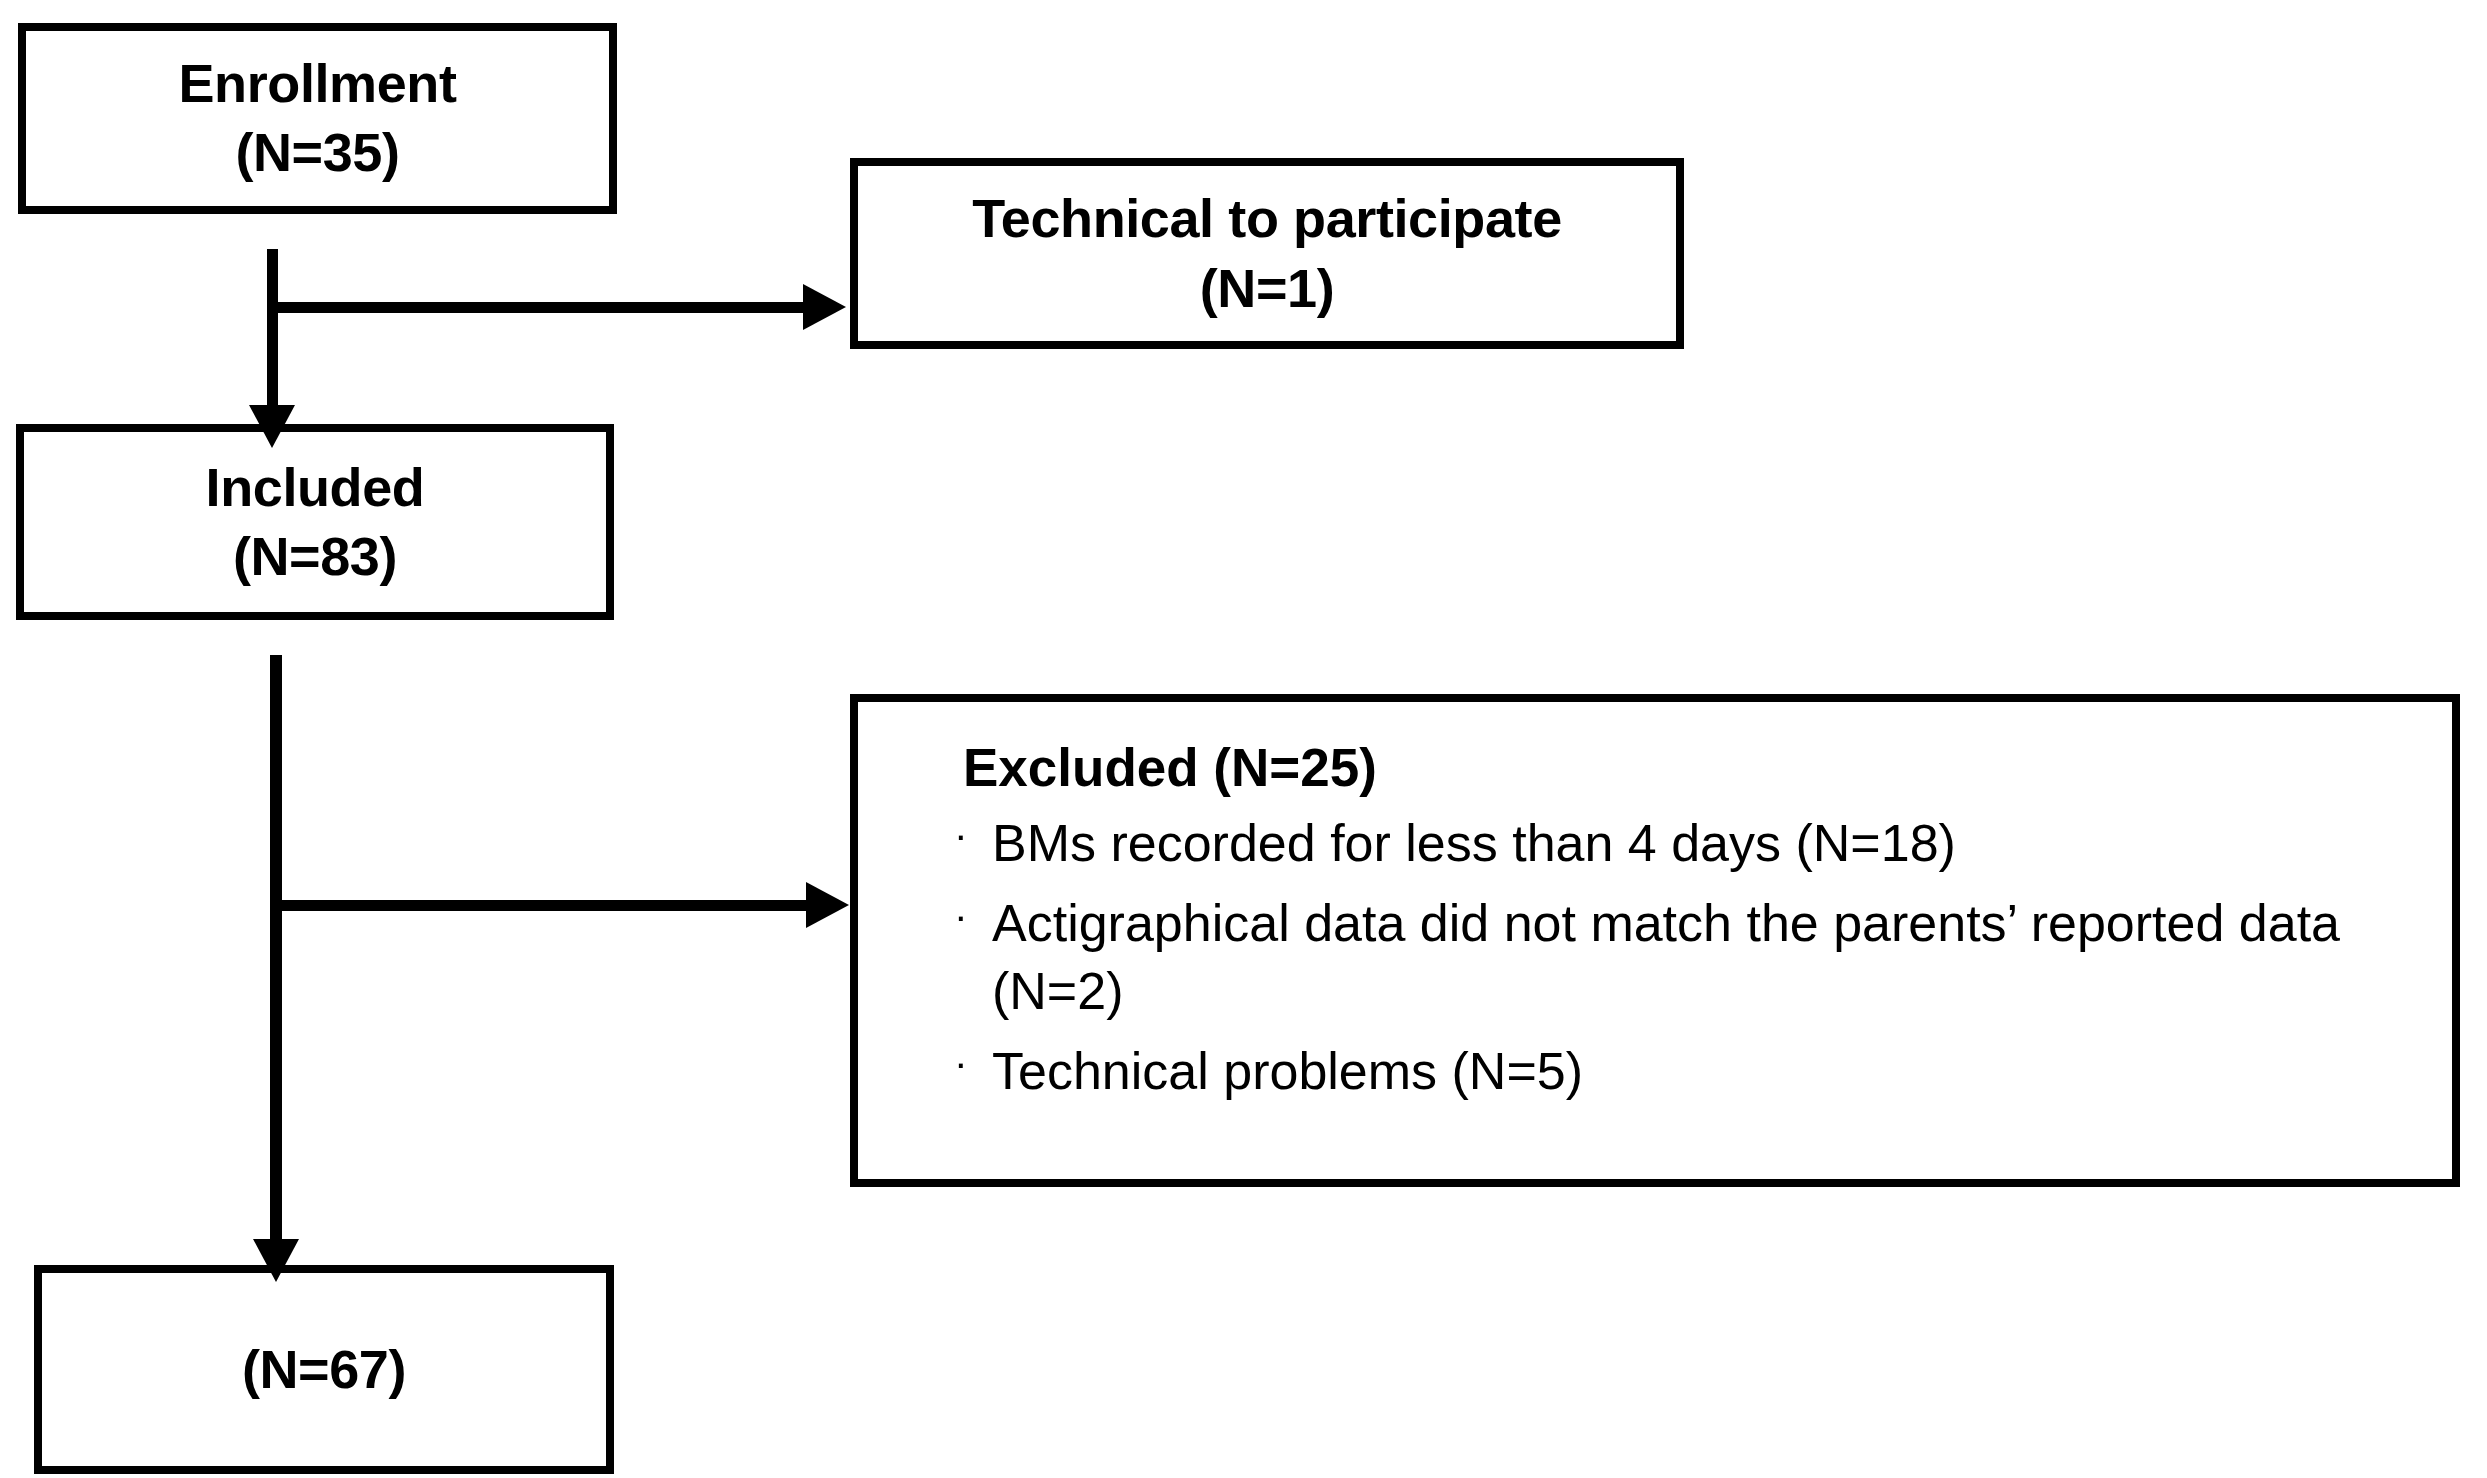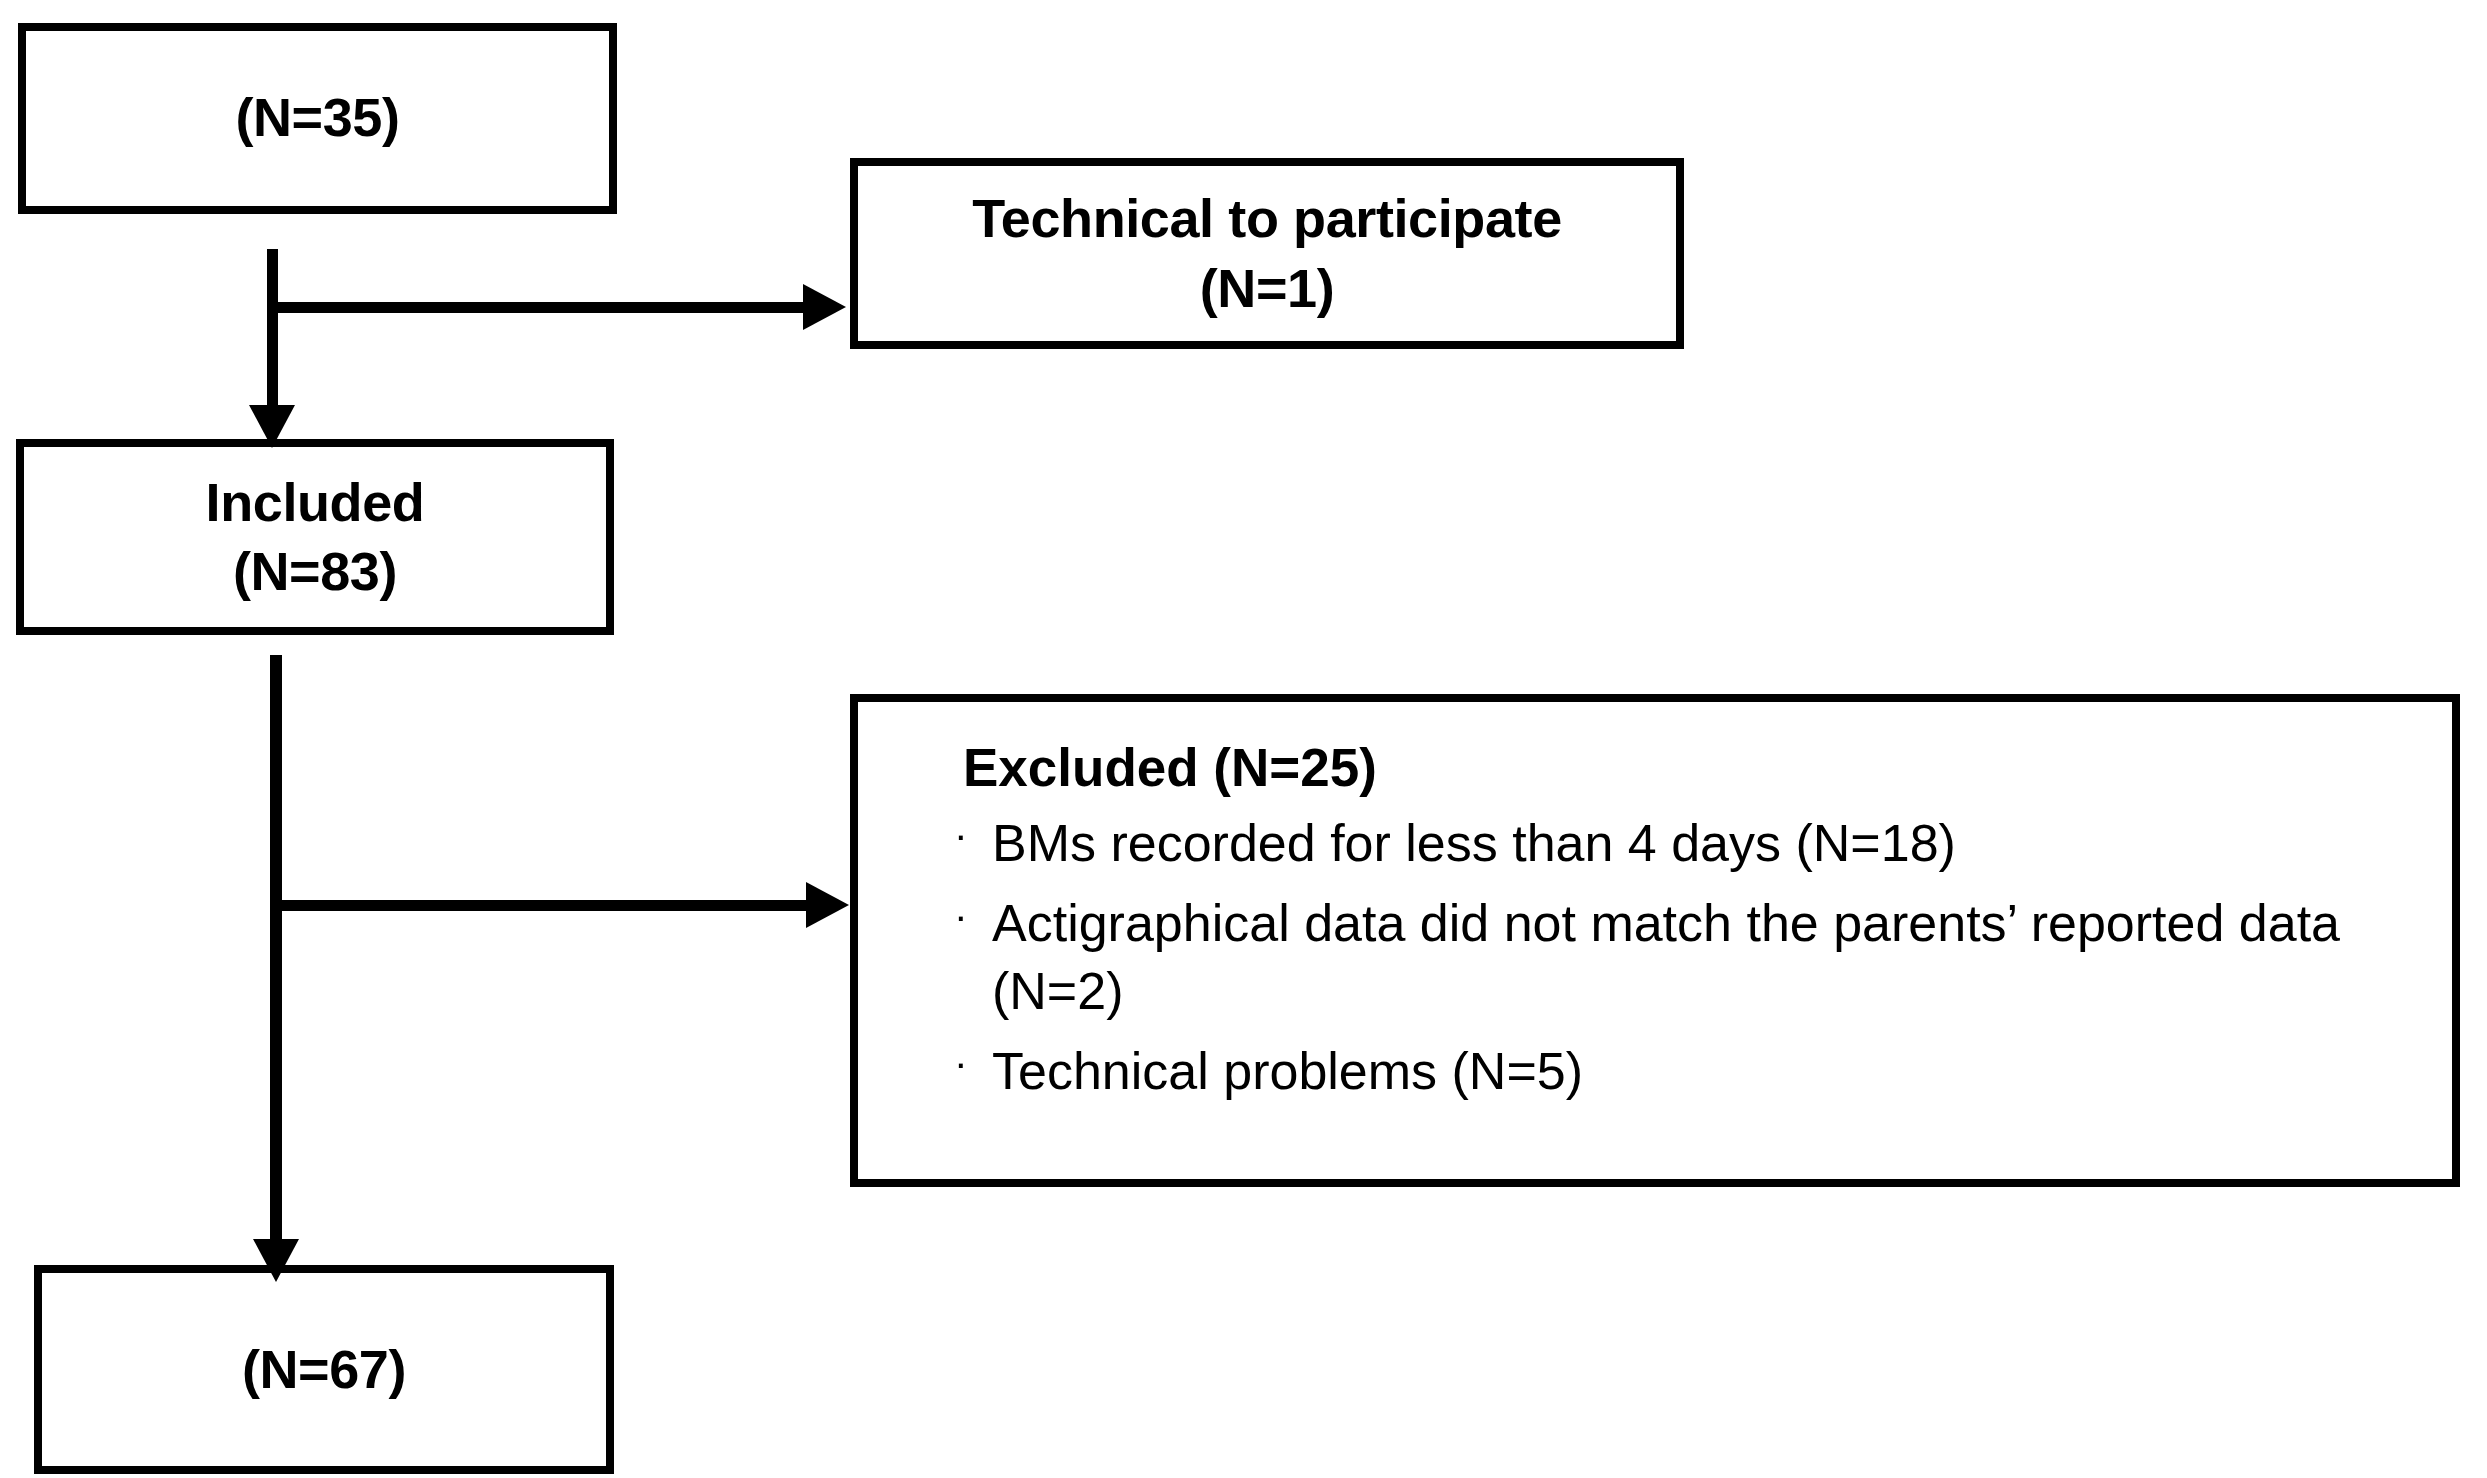--- a/index.html
+++ b/index.html
@@ -36,21 +36,21 @@
     display: block;
     font-weight: bold;
     font-size: 54px;
     line-height: 1.28;
     letter-spacing: -0.4px;
     white-space: nowrap;
   }
 
   #node-enrollment  { left: 18px;  top: 22.5px;   width: 599px;  height: 191px; }
   #node-declined    { left: 850px; top: 158px;  width: 834px;  height: 191px; }
-  #node-included    { left: 16px;  top: 439px;  width: 598px;  height: 196px; }
+  #node-included    { left: 16px;  top: 424px;  width: 598px;  height: 196px; }
   #node-analysis    { left: 34px;  top: 1265px; width: 580px;  height: 209px; }
 
   
   #node-excluded {
     position: absolute;
     box-sizing: border-box;
     left: 850px;
     top: 694px;
     width: 1610px;
     height: 493px;
@@ -115,20 +115,21 @@
   #arrowhead-2 { left: 253px; top: 1239px; }
   #arrowhead-3 { left: 803px; top: 284px;  }
   #arrowhead-4 { left: 806px; top: 882px;  }
 </style>
 </head>
 <body>
 
 <div id="canvas">
 
   <div class="node" id="node-enrollment">
+    <span class="line">Enrollment</span>
     <span class="line">(N=35)</span>
   </div>
 
   <div class="node" id="node-declined">
     <span class="line">Technical to participate</span>
     <span class="line">(N=1)</span>
   </div>
 
   <div class="node" id="node-included">
     <span class="line">Included</span>

